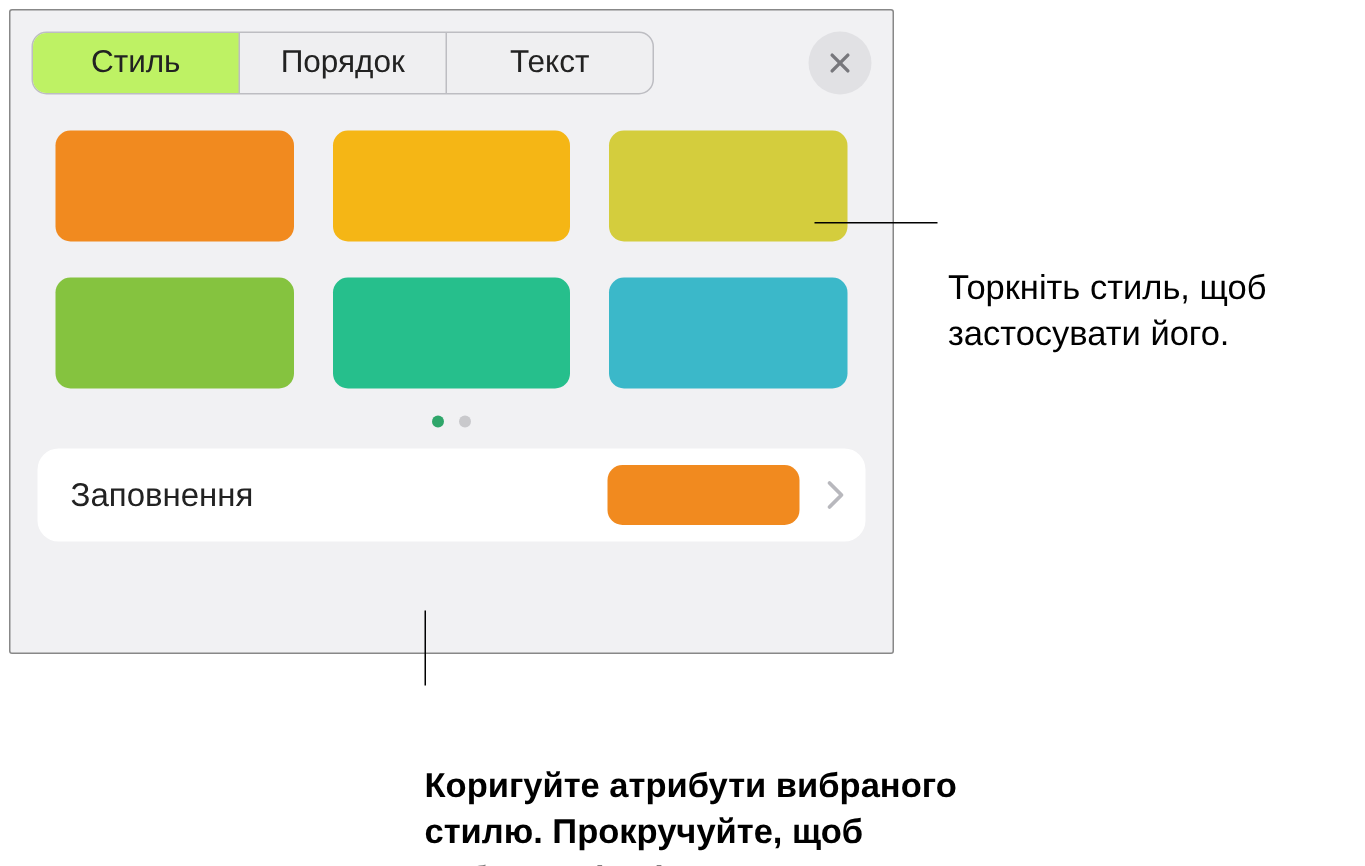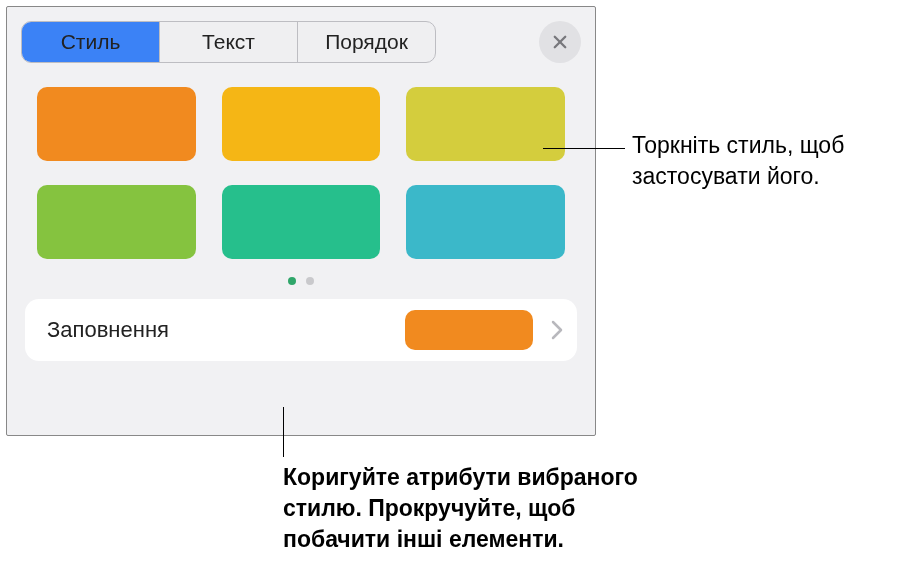--- a/index.html
+++ b/index.html
@@ -48,21 +48,21 @@
       justify-content: center;
       font-size: 21px;
       color: #222;
       border-right: 1px solid #bdbdc2;
       cursor: pointer;
     }
     .tab:last-child {
       border-right: none;
     }
     .tab.active {
-      background: #3b82f6;
+      background: #bef264;
       font-weight: 400;
       text-align: center;
     }
     .close-btn {
       margin-left: auto;
       width: 42px;
       height: 42px;
       border-radius: 50%;
       background: #e1e1e4;
       display: flex;
@@ -126,41 +126,42 @@
       width: 12px;
       height: 20px;
       color: #b8b8bd;
     }
     
     .callout {
       position: absolute;
       font-size: 23px;
       line-height: 1.35;
       color: #000;
+      margin-top: 46px;
     }
     .callout-line {
       position: absolute;
       background: #000;
     }
   </style>
 </head>
 <body>
 
 <div class="panel">
 
   <div class="tabs-row">
     <div class="tabs">
       <div class="tab active">
         <span>Стиль</span>
       </div>
       <div class="tab">
-        <span>Текст</span>
+        <span>Порядок</span>
       </div>
       <div class="tab">
-        <span>Порядок</span>
+        <span>Текст</span>
       </div>
     </div>
     <div class="close-btn">
       <svg viewBox="0 0 24 24">
         <line x1="5" y1="5" x2="19" y2="19" stroke="#77777c" stroke-width="3" stroke-linecap="round"></line>
         <line x1="19" y1="5" x2="5" y2="19" stroke="#77777c" stroke-width="3" stroke-linecap="round"></line>
       </svg>
     </div>
   </div>
 

